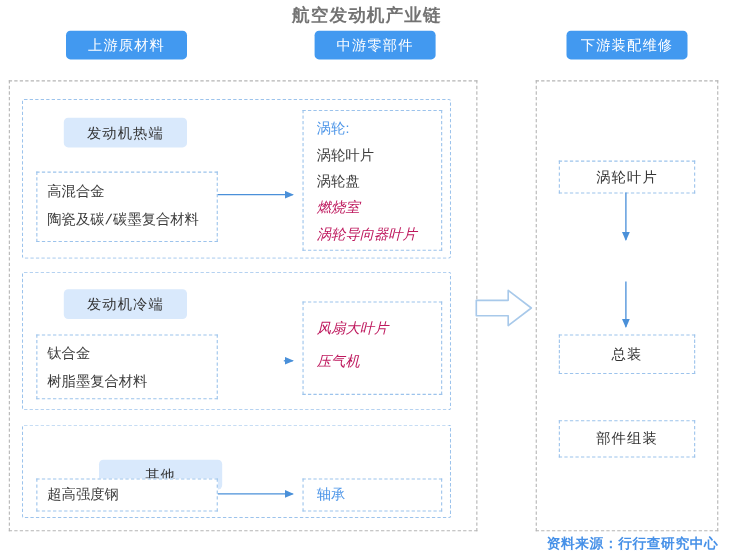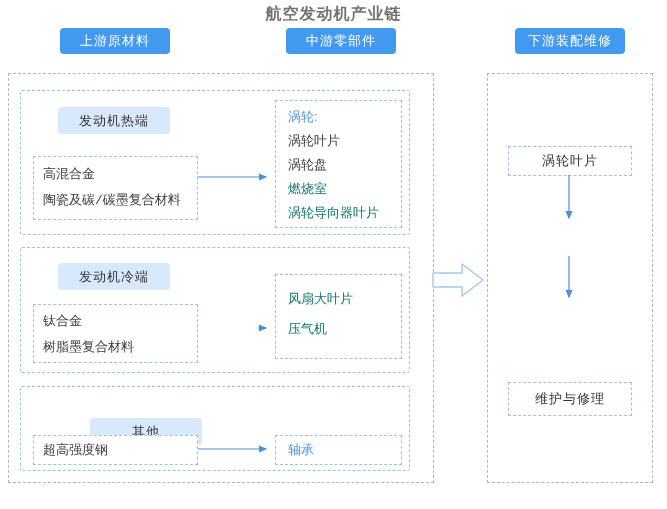--- a/index.html
+++ b/index.html
@@ -70,21 +70,21 @@
   }
   .comp1{top:100px;height:122px;padding-top:4px;}
   .comp2{top:274px;height:74px;padding-top:9px;}
   .comp3{top:435px;height:28px;display:flex;align-items:center;}
   .component-box .row{line-height:24px;padding-left:12px;white-space:nowrap;}
   .comp2 .row{line-height:30px;}
   .comp3 .row{line-height:normal;}
 
   .c-dark{color:#3d3d3d;}
   .c-blue{color:#4e96e8;}
-  .c-blue2{color:#0f766e;}
+  .c-blue2{color:#be185d;font-style:italic;}
 
   .step-box{
     position:absolute;left:508px;width:122px;
     border:1px dashed #9cc3ec;background:#fff;
     display:flex;align-items:center;justify-content:center;
     font-size:13px;color:#333;letter-spacing:1px;
   }
   .step1{top:146px;height:28px;}
   .step2{top:225px;height:30px;}
   .step3{top:304px;height:34px;}
@@ -143,29 +143,31 @@
   <div class="section-box sec3"></div>
   <div class="section-label lbl3">其他</div>
   <div class="material-box mat3">
     <div class="row">超高强度钢</div>
   </div>
   <div class="component-box comp3">
     <div class="row c-blue">轴承</div>
   </div>
 
   <div class="step-box step1">涡轮叶片</div>
-  <div class="step-box step4">维护与修理</div>
+  <div class="step-box step3">总装</div>
+  <div class="step-box step4">部件组装</div>
 
   <svg class="arrows-overlay" width="667" height="509" viewBox="0 0 667 509">
     <defs>
       <marker id="ah" markerWidth="8" markerHeight="8" refX="6" refY="3" orient="auto">
         <path d="M0,0 L7,3 L0,6 Z" fill="#4a90d9"></path>
       </marker>
     </defs>
     <line x1="198" y1="177" x2="266" y2="177" stroke="#4a90d9" stroke-width="1.2" marker-end="url(#ah)"></line>
     <line x1="258" y1="328" x2="266" y2="328" stroke="#4a90d9" stroke-width="1.2" marker-end="url(#ah)"></line>
     <line x1="198" y1="449" x2="266" y2="449" stroke="#4a90d9" stroke-width="1.2" marker-end="url(#ah)"></line>
     <line x1="569" y1="175" x2="569" y2="218" stroke="#4a90d9" stroke-width="1.2" marker-end="url(#ah)"></line>
     <line x1="569" y1="256" x2="569" y2="297" stroke="#4a90d9" stroke-width="1.2" marker-end="url(#ah)"></line>
     <polygon points="433,273 462,273 462,264 483,280 462,296 462,287 433,287" fill="#ffffff" stroke="#a8c9ea" stroke-width="1.5" stroke-linejoin="round"></polygon>
   </svg>
 
+  <div class="source">资料来源：行行查研究中心</div>
 </div>
 
 </body></html>

